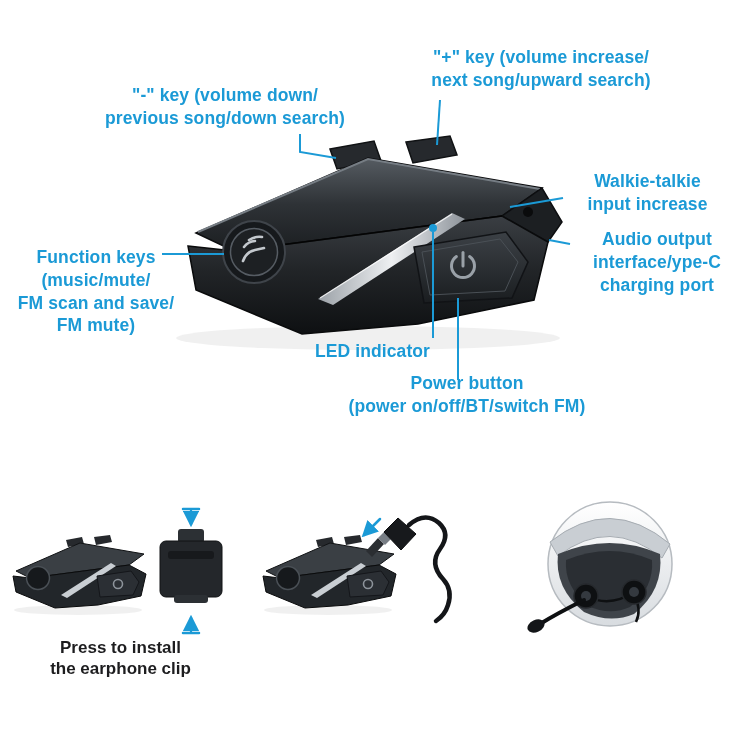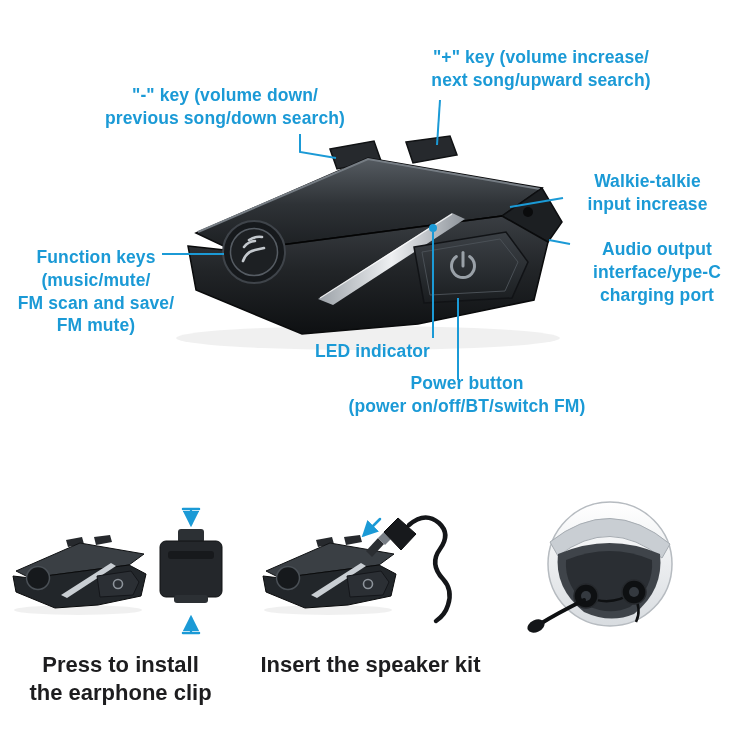--- a/index.html
+++ b/index.html
@@ -8,21 +8,21 @@
     font-family:"Liberation Sans",sans-serif;
   }
   .art{position:absolute;left:0;top:0;}
   .callout{
     position:absolute;color:#1b9ad6;font-weight:bold;font-size:17.5px;line-height:1.3;
     text-align:center;white-space:pre-line;letter-spacing:0.1px;
   }
   .step{position:absolute;}
   .step svg{display:block;}
   .caption{
-    margin-top:14px;color:#1d1d1f;font-weight:bold;font-size:22px;line-height:1.26;
+    margin-top:0;color:#1d1d1f;font-weight:bold;font-size:17px;line-height:1.26;
     text-align:center;white-space:pre-line;
   }
 </style>
 </head>
 <body>
 
 <svg class="art" width="750" height="470" viewBox="0 0 750 470">
   <defs>
     <linearGradient id="finG" x1="0" y1="0" x2="0" y2="1">
       <stop offset="0" stop-color="#565c62"></stop>
@@ -104,21 +104,21 @@
   </g>
   <circle cx="433" cy="228" r="4" fill="#1b9ad6"></circle>
 </svg>
 
 <div class="callout" style="left:75px;top:84px;width:300px;">"-" key (volume down/
 previous song/down search)</div>
 <div class="callout" style="left:395px;top:46px;width:292px;">"+" key (volume increase/
 next song/upward search)</div>
 <div class="callout" style="left:565px;top:170px;width:165px;">Walkie-talkie
 input increase</div>
-<div class="callout" style="left:572px;top:238px;width:170px;">Audio output
+<div class="callout" style="left:572px;top:228px;width:170px;">Audio output
 interface/ype-C
 charging port</div>
 <div class="callout" style="left:10px;top:246px;width:172px;">Function keys
 (music/mute/
 FM scan and save/
 FM mute)</div>
 <div class="callout" style="left:300px;top:340px;width:145px;">LED indicator</div>
 <div class="callout" style="left:312px;top:372px;width:310px;">Power button
 (power on/off/BT/switch FM)</div>
 
@@ -176,21 +176,20 @@
       <circle cx="110" cy="79" r="4.5" fill="none" stroke="#8d939a" stroke-width="1.6"></circle>
     </g>
     <g>
       <path d="M151,20 q16,-14 30,-2 q12,11 1,26 q-11,15 3,30 q10,11 5,26 q-3,10 -12,16" stroke="#141619" stroke-width="4.5" fill="none" stroke-linecap="round"></path>
       <polygon points="108,46 120,33 126,39 114,52" fill="#2b2e32"></polygon>
       <polygon points="120,33 126,27 133,34 127,40" fill="#787e85"></polygon>
       <polygon points="126,27 140,13 158,29 143,45" fill="#17191c" stroke="#0c0d0f"></polygon>
     </g>
     <line x1="122" y1="14" x2="106" y2="30" stroke="#1b9ad6" stroke-width="2.5" stroke-linecap="round" marker-end="url(#arrM2)"></line>
   </svg>
-  <div class="caption">Insert the speaker kit</div>
 </div>
 
 <div class="step" style="left:492px;top:488px;width:240px;">
   <svg width="240" height="146" viewBox="0 0 240 146">
     <defs>
       <linearGradient id="helmG" x1="0" y1="0" x2="0" y2="1">
         <stop offset="0" stop-color="#ffffff"></stop>
           <stop offset="1" stop-color="#d8dce0"></stop>
       </linearGradient>
     </defs>

